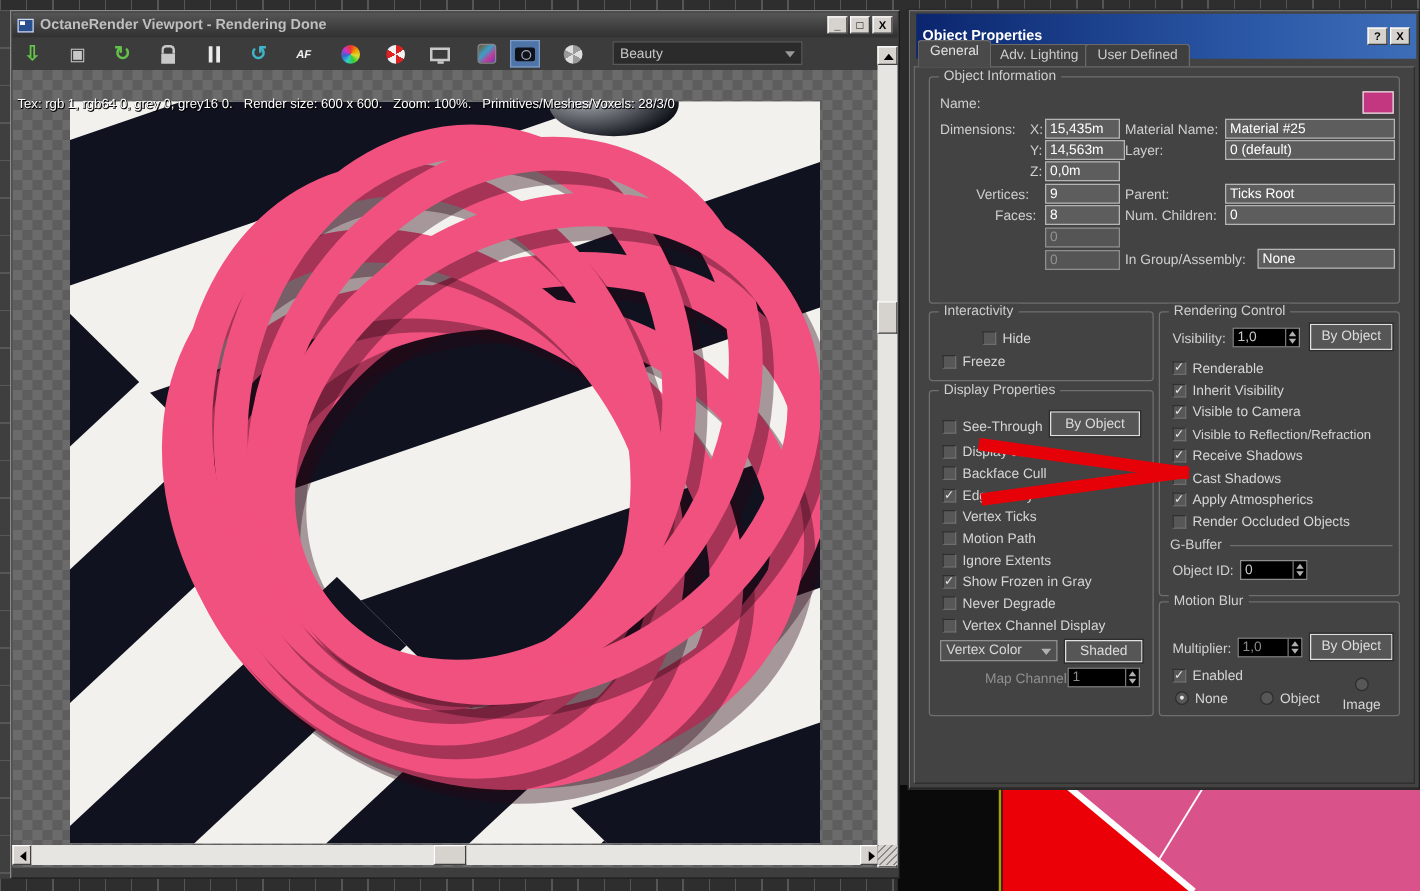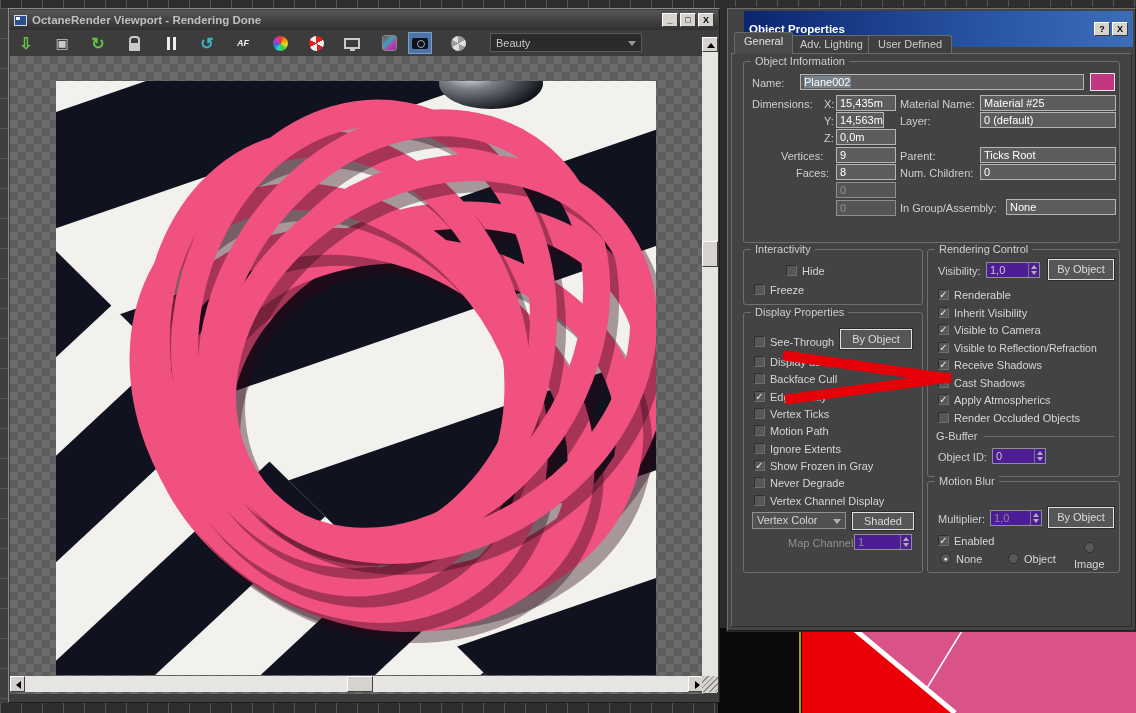--- a/index.html
+++ b/index.html
@@ -64,21 +64,21 @@
     border:1px solid #fff;border-right-color:#404040;border-bottom-color:#404040;box-sizing:border-box;}
   #hscroll{position:absolute;left:1px;bottom:10px;width:693px;height:16px;background:#e7e5e1;}
   #hthumb{position:absolute;left:337px;top:0;width:26px;height:16px;background:#d6d3ce;
     border:1px solid #fff;border-right-color:#404040;border-bottom-color:#404040;box-sizing:border-box;}
   #grip{position:absolute;right:1px;bottom:10px;width:16px;height:16px;background:#d6d3ce;
     background-image:repeating-linear-gradient(135deg,#8a8a8a 0,#8a8a8a 1px,transparent 1px,transparent 4px);}
   
   #dlg{position:absolute;left:727px;top:8px;width:409px;height:623px;background:#434343;
     border:1px solid #6f6f6f;border-right-color:#1f1f1f;border-bottom-color:#1f1f1f;
     outline:1px solid #2a2a2a;box-sizing:border-box;}
-  #dlg-title{position:absolute;left:16px;top:2px;right:2px;height:36px;
+  #dlg-title{position:absolute;left:5px;top:2px;right:2px;height:36px;
     background:linear-gradient(90deg,#0b256e,#2a57a5 65%,#3e6db8);display:flex;align-items:center;
     padding:0 5px;box-sizing:border-box;}
   #dlg-title .ttl{color:#fff;font-weight:bold;font-size:11.5px;}
   #dlg-title .spacer{flex:1;}
   .tab{position:absolute;height:19px;background:#3f3f3f;border:1px solid #6a6a6a;border-bottom:none;
     border-radius:3px 3px 0 0;color:#cccccc;padding:2px 9px 0;box-sizing:border-box;}
   .tab.active{background:#4a4a4a;height:22px;z-index:3;color:#e2e2e2;}
   #dlg-page{position:absolute;left:3px;top:44px;width:401px;height:574px;background:#434343;
     border:1px solid #6a6a6a;border-bottom-color:#2c2c2c;border-right-color:#2c2c2c;box-sizing:border-box;z-index:1;}
   .grp{position:absolute;border:1px solid #6f6f6f;border-radius:3px;box-sizing:border-box;z-index:2;}
@@ -91,21 +91,21 @@
   #swatch{position:absolute;border:1px solid #e8e8e8;box-sizing:border-box;}
   .cbrow{position:absolute;display:flex;align-items:center;gap:5px;height:13px;}
   .box{width:11px;height:11px;background:#575757;border:1px solid #2e2e2e;border-bottom-color:#6e6e6e;
     border-right-color:#6e6e6e;font-size:10px;line-height:10px;color:#e8e8e8;text-align:center;box-sizing:border-box;flex:none;}
   .radio{width:11px;height:11px;border-radius:50%;background:#575757;border:1px solid #2e2e2e;
     font-size:7px;line-height:9px;color:#e8e8e8;text-align:center;box-sizing:border-box;flex:none;}
   .btn3d{position:absolute;background:#565656;border:1px solid #e0e0e0;outline:1px solid #2c2c2c;
     color:#dcdcdc;text-align:center;box-sizing:border-box;}
   .pbtn{position:absolute;background:#525252;border:1px solid #7d7d7d;border-bottom-color:#2d2d2d;
     border-right-color:#2d2d2d;color:#dcdcdc;text-align:center;box-sizing:border-box;padding-top:3px;}
-  .spin{position:absolute;height:16px;background:#4c1d95;border:1px solid #8f8f8f;color:#c9c9c9;
+  .spin{position:absolute;height:16px;background:#000000;border:1px solid #8f8f8f;color:#c9c9c9;
     box-sizing:border-box;display:flex;justify-content:flex-end;}
   .spin .v{flex:1;padding:0 3px;line-height:14px;}
   .spin.dis .v{color:#8a8a8a;}
   .spinarr{width:10px;border-left:1px solid #777;display:flex;flex-direction:column;
     align-items:center;justify-content:center;gap:2px;}
   .spinarr i{width:0;height:0;border-left:3px solid transparent;border-right:3px solid transparent;}
   .spinarr i.up{border-bottom:4px solid #b0b0b0;}
   .spinarr i.dn{border-top:4px solid #b0b0b0;}
   .combo{position:absolute;height:17px;background:#505050;border:1px solid #8f8f8f;color:#d8d8d8;
     box-sizing:border-box;padding:1px 4px;}
@@ -256,20 +256,21 @@
           <ellipse cx="290.1" cy="293.2" rx="222" ry="178" fill="none" stroke="#2a0614" stroke-width="27" opacity="0.38" transform="rotate(76 290.1 293.2)"></ellipse>
           <ellipse cx="281.1" cy="282.2" rx="222" ry="178" fill="none" stroke="#f1517f" stroke-width="27" transform="rotate(76 281.1 282.2)"></ellipse>
           <ellipse cx="317.0" cy="263.9" rx="222" ry="178" fill="none" stroke="#2a0614" stroke-width="27" opacity="0.38" transform="rotate(100 317.0 263.9)"></ellipse>
           <ellipse cx="308.0" cy="252.9" rx="222" ry="178" fill="none" stroke="#f1517f" stroke-width="27" transform="rotate(100 308.0 252.9)"></ellipse>
           <ellipse cx="356.8" cy="262.1" rx="222" ry="178" fill="none" stroke="#2a0614" stroke-width="27" opacity="0.38" transform="rotate(124 356.8 262.1)"></ellipse>
           <ellipse cx="347.8" cy="251.1" rx="222" ry="178" fill="none" stroke="#f1517f" stroke-width="27" transform="rotate(124 347.8 251.1)"></ellipse>
           <ellipse cx="386.1" cy="289.0" rx="222" ry="178" fill="none" stroke="#2a0614" stroke-width="27" opacity="0.38" transform="rotate(148 386.1 289.0)"></ellipse>
           <ellipse cx="377.1" cy="278.0" rx="222" ry="178" fill="none" stroke="#f1517f" stroke-width="27" transform="rotate(148 377.1 278.0)"></ellipse>
           <ellipse cx="435" cy="2" rx="52" ry="26" fill="url(#blobg)"></ellipse>
         </svg>
+    <div class="statusline" style="top:21px;">Tex: rgb 1, rgb64 0, grey 0, grey16 0.   Render size: 600 x 600.   Zoom: 100%.   Primitives/Meshes/Voxels: 28/3/0</div>
   </div>
   <div id="vscroll">
     <div class="sbbtn" style="left:0;top:0;width:16px;height:15px;">
           <span class="tri" style="left:4px;top:5px;border-left:4px solid transparent;border-right:4px solid transparent;border-bottom:5px solid #000;"></span>
         </div>
     <div id="vthumb"></div>
     <div class="sbbtn" style="left:0;bottom:0;width:16px;height:15px;">
           <span class="tri" style="left:4px;top:6px;border-left:4px solid transparent;border-right:4px solid transparent;border-top:5px solid #000;"></span>
         </div>
   </div>
@@ -293,29 +294,28 @@
     <span class="wbtn">X</span>
   </div>
   <div class="tab active" style="left:6px;top:23px;">General</div>
   <div class="tab" style="left:62px;top:26px;">Adv. Lighting</div>
   <div class="tab" style="left:140px;top:26px;">User Defined</div>
   <div id="dlg-page"></div>
 
   <div class="grp" style="left:15px;top:52px;width:377px;height:182px;">
     <span class="gt">Object Information</span>
     <span class="lbl" style="left:8px;top:15px;">Name:</span>
-    <div class="tf" style="left:56px;top:12px;width:284px;"><span class="sel-text">Plane002</span></div>
     <div id="swatch" style="left: 346px; top: 11px; width: 25px; height: 18px; background: rgb(194, 55, 127);"></div>
     <span class="lbl" style="left:8px;top:36px;">Dimensions:</span>
     <span class="lbl" style="left:80px;top:36px;">X:</span>
     <div class="tf" style="left:92px;top:33px;width:60px;">15,435m</div>
     <span class="lbl" style="left:156px;top:36px;">Material Name:</span>
     <div class="tf" style="left:236px;top:33px;width:136px;">Material #25</div>
     <span class="lbl" style="left:80px;top:53px;">Y:</span>
-    <div class="tf" style="left:92px;top:50px;width:48px;">14,563m</div>
+    <div class="tf" style="left:92px;top:50px;width:64px;">14,563m</div>
     <span class="lbl" style="left:156px;top:53px;">Layer:</span>
     <div class="tf" style="left:236px;top:50px;width:136px;">0 (default)</div>
     <span class="lbl" style="left:80px;top:70px;">Z:</span>
     <div class="tf" style="left:92px;top:67px;width:60px;">0,0m</div>
     <span class="lbl" style="left:37px;top:88px;">Vertices:</span>
     <div class="tf" style="left:92px;top:85px;width:60px;">9</div>
     <span class="lbl" style="left:156px;top:88px;">Parent:</span>
     <div class="tf" style="left:236px;top:85px;width:136px;">Ticks Root</div>
     <span class="lbl" style="left:52px;top:105px;">Faces:</span>
     <div class="tf" style="left:92px;top:102px;width:60px;">8</div>

